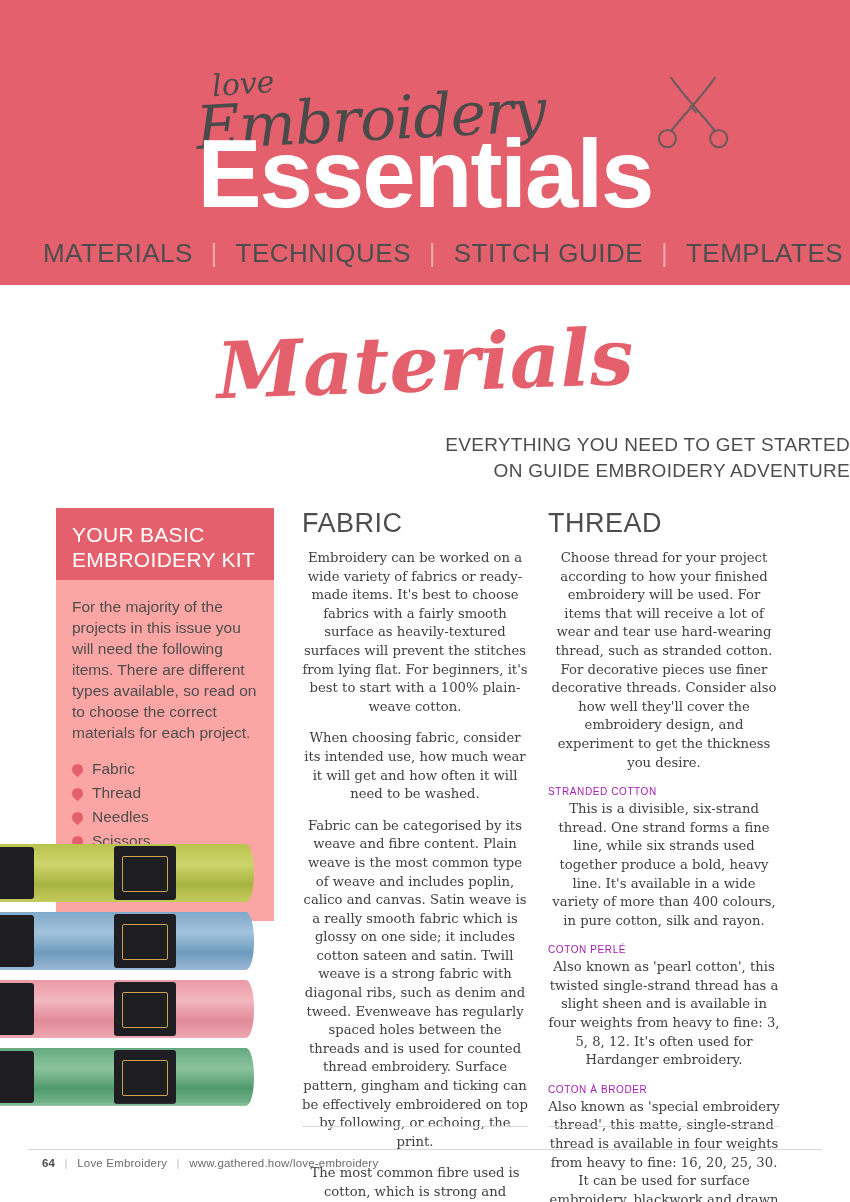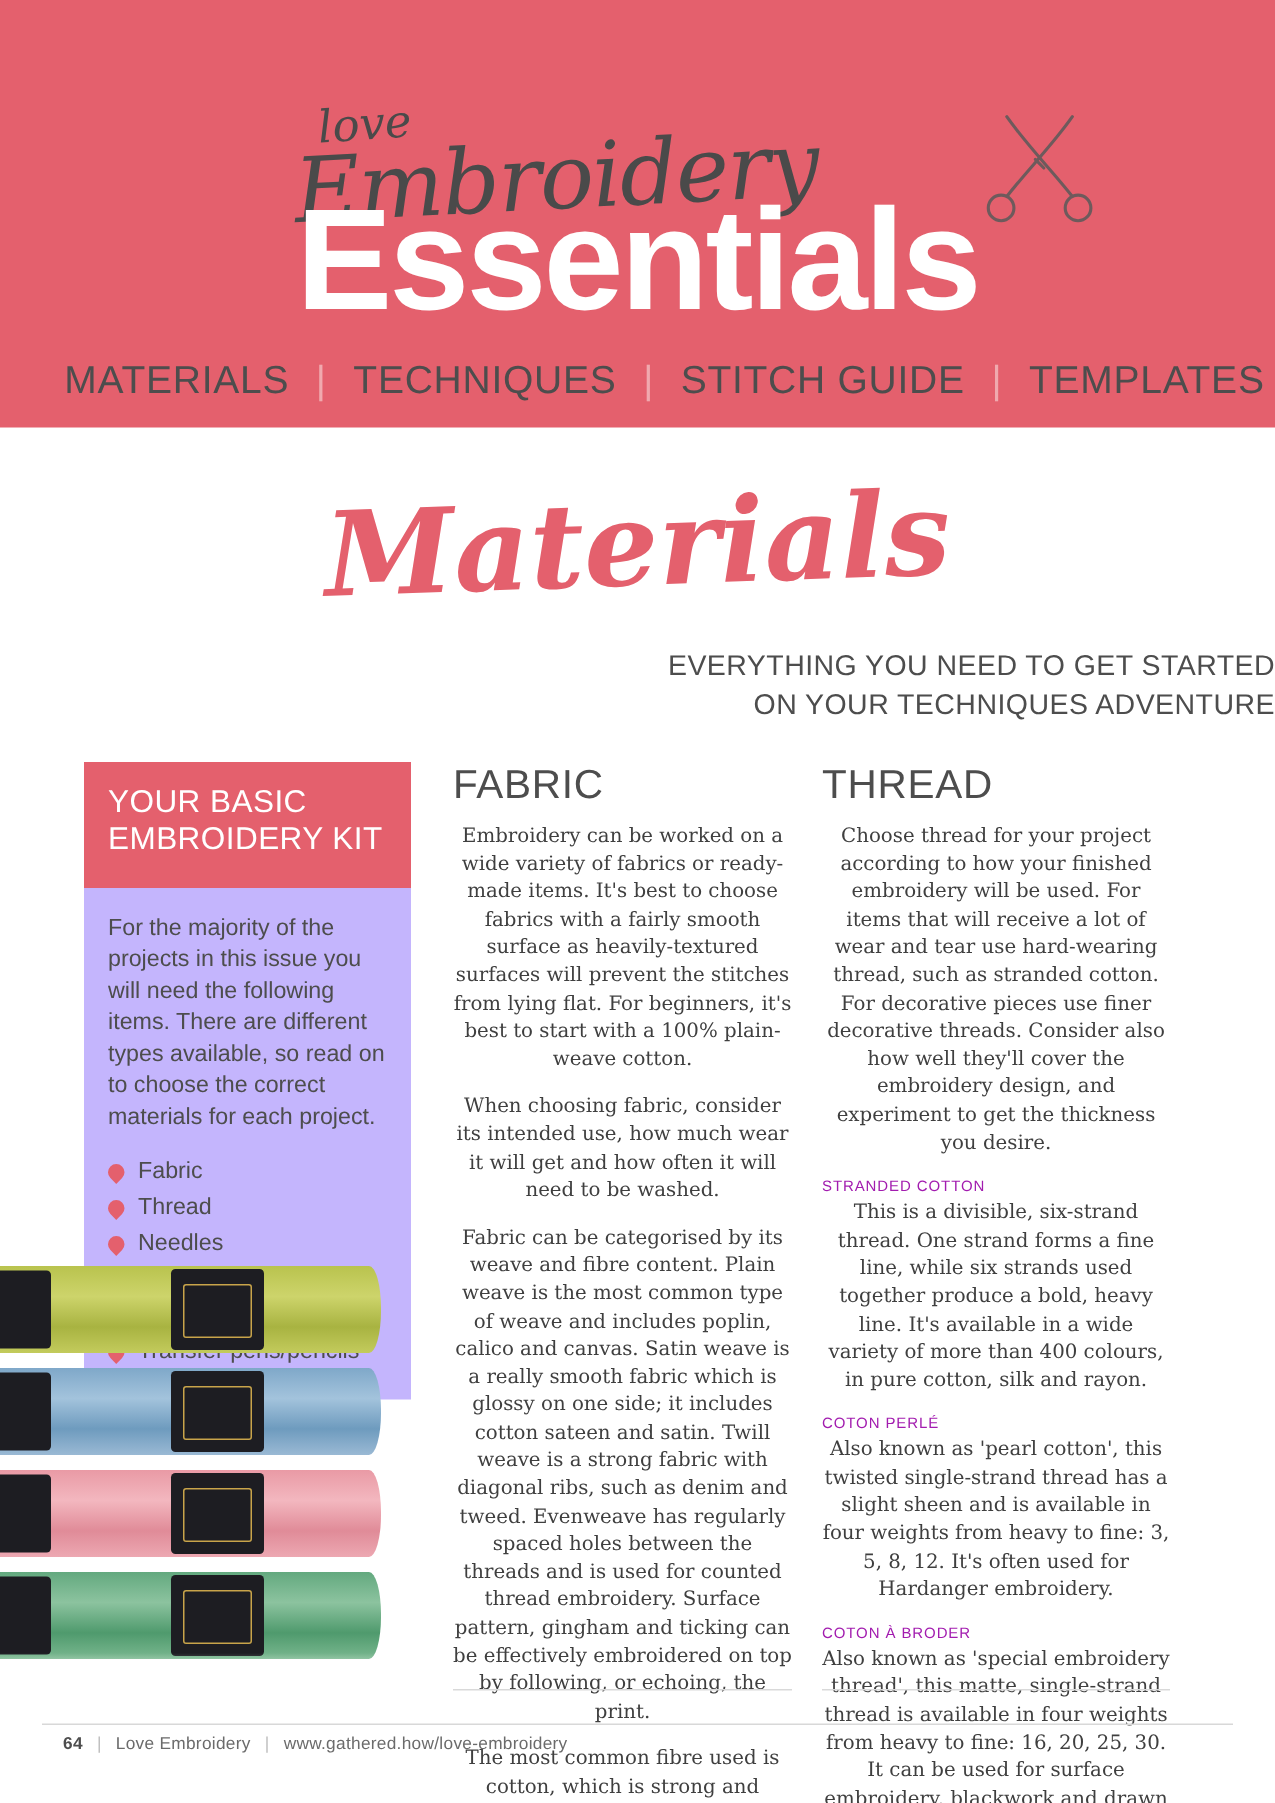--- a/index.html
+++ b/index.html
@@ -123,27 +123,27 @@
     position: absolute;
     top: 508px;
   }
   .col-left  { left: 56px;  width: 218px; }
   .col-mid   { left: 302px; width: 226px; }
   .col-right { left: 548px; width: 232px; }
 
   .kit-box-header {
     background: #e4606d;
     color: #ffffff;
-    padding: 14px 16px 20px 16px;
+    padding: 14px 16px 8px 16px;
     font-size: 21px;
     line-height: 25px;
     letter-spacing: 0.3px;
   }
   .kit-box-body {
-    background: #c4b5fd;
+    background: #fca5a5;
     padding: 16px 16px 20px 16px;
   }
   .kit-box-body p {
     margin: 0 0 14px 0;
     font-size: 15.5px;
     line-height: 21px;
     color: #4d4d4d;
   }
   .kit-list {
     list-style: none;
@@ -311,21 +311,21 @@
       <span class="item">STITCH GUIDE</span>
       <span class="sep">|</span>
       <span class="item">TEMPLATES</span>
     </div>
   </div>
 </div>
 
 <div class="materials-script">Materials</div>
 <div class="materials-sub">
   <div>EVERYTHING YOU NEED TO GET STARTED</div>
-  <div>ON YOUR TECHNIQUES ADVENTURE</div>
+  <div>ON GUIDE EMBROIDERY ADVENTURE</div>
 </div>
 
 <div class="col col-left">
   <div class="kit-box-header">
     <div>YOUR BASIC</div>
     <div>EMBROIDERY KIT</div>
   </div>
   <div class="kit-box-body">
     <p>For the majority of the projects in this issue you will need the following items. There are different types available, so read on to choose the correct materials for each project.</p>
     <ul class="kit-list">

